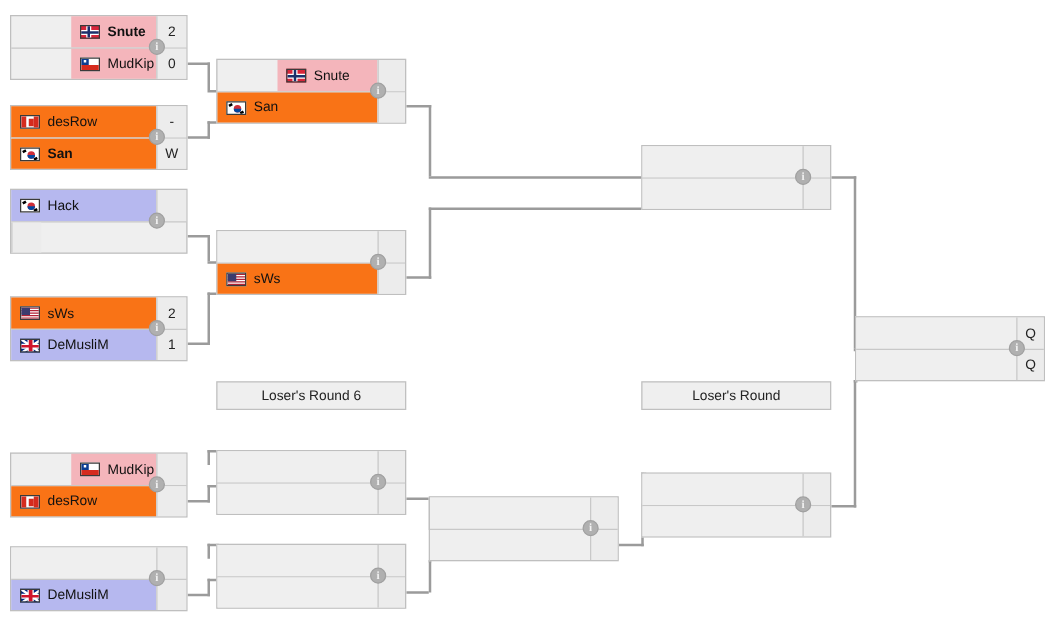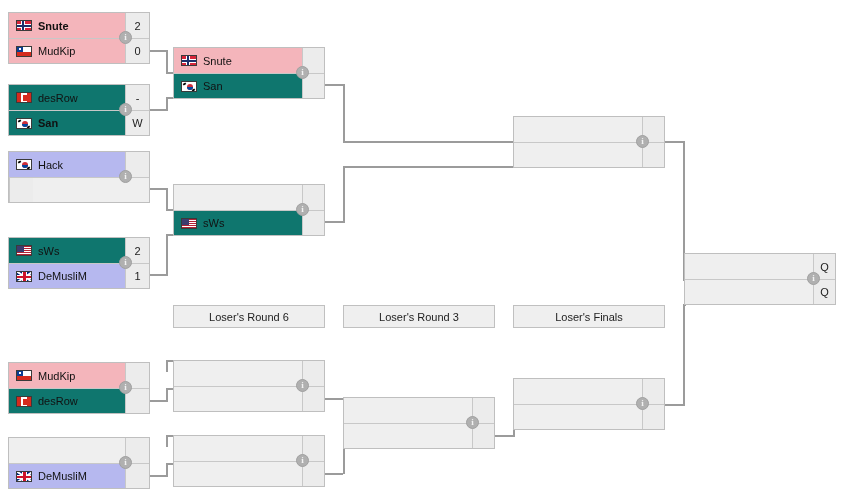--- a/index.html
+++ b/index.html
@@ -46,22 +46,22 @@
     flex:0 0 24px;
     height:100%;
     border-left:1px solid #c8c8c8;
     background:#ececec;
     display:flex;align-items:center;justify-content:center;
     font-size:11px;color:#222;
     box-sizing:border-box;
   }
   .sc-w{flex:0 0 22px;}
   
-  .win{background:#0f766e;}
-  .los{background:#f4b5bb;}
+  .win{background:#f97316;}
+  .los{background:#f4b5bb;margin-left:48px;}
   .pur{background:#b6b8ef;}
   .emp{background:#efefef;}
 
   .pname{font-size:11px;color:#111;letter-spacing:0;}
   .bold .pname{font-weight:bold;}
 
   
   .flag{
     flex:0 0 16px;width:16px;height:11px;
     margin-right:6px;
@@ -431,25 +431,22 @@
         <div class="opp emp">
           <span class="pname"></span>
         </div>
         <div class="score sc-w" style="flex-basis: 22px;"></div>
       </div>
     </div>
     <div class="info" style="left: 636px; top: 397px;">i</div>
     <div class="rlabel" style="left: 173px; top: 305px; width: 152px;">
       <span>Loser's Round 6</span>
     </div>
-    <div class="rlabel" style="left: 343px; top: 305px; width: 152px;">
-      <span>Loser's Round 3</span>
-    </div>
     <div class="rlabel" style="left: 513px; top: 305px; width: 152px;">
-      <span>Loser's Finals</span>
+      <span>Loser's Round</span>
     </div>
     <div class="conn h" style="left: 150px; top: 50px; width: 18px;"></div>
     <div class="conn v" style="left: 166px; top: 50px; height: 22px;"></div>
     <div class="conn h" style="left: 166px; top: 72px; width: 9px;"></div>
     <div class="conn h" style="left: 150px; top: 109px; width: 18px;"></div>
     <div class="conn v" style="left: 166px; top: 97px; height: 14px;"></div>
     <div class="conn h" style="left: 166px; top: 97px; width: 9px;"></div>
     <div class="conn h" style="left: 150px; top: 188px; width: 18px;"></div>
     <div class="conn v" style="left: 166px; top: 188px; height: 21px;"></div>
     <div class="conn h" style="left: 166px; top: 209px; width: 9px;"></div>

